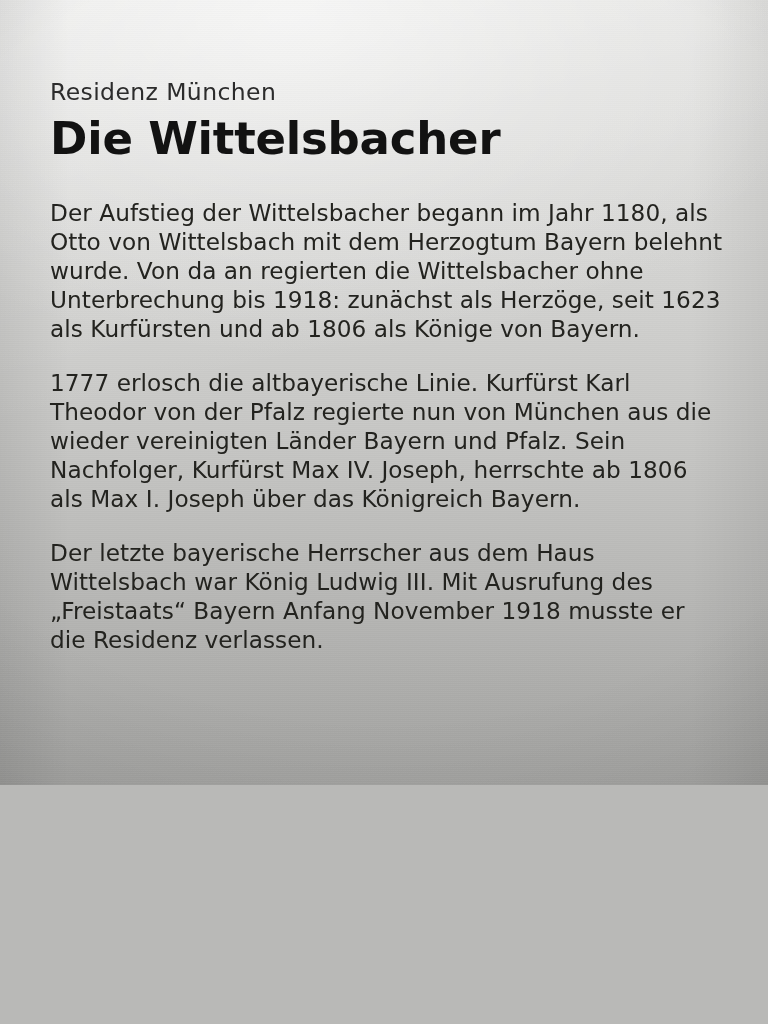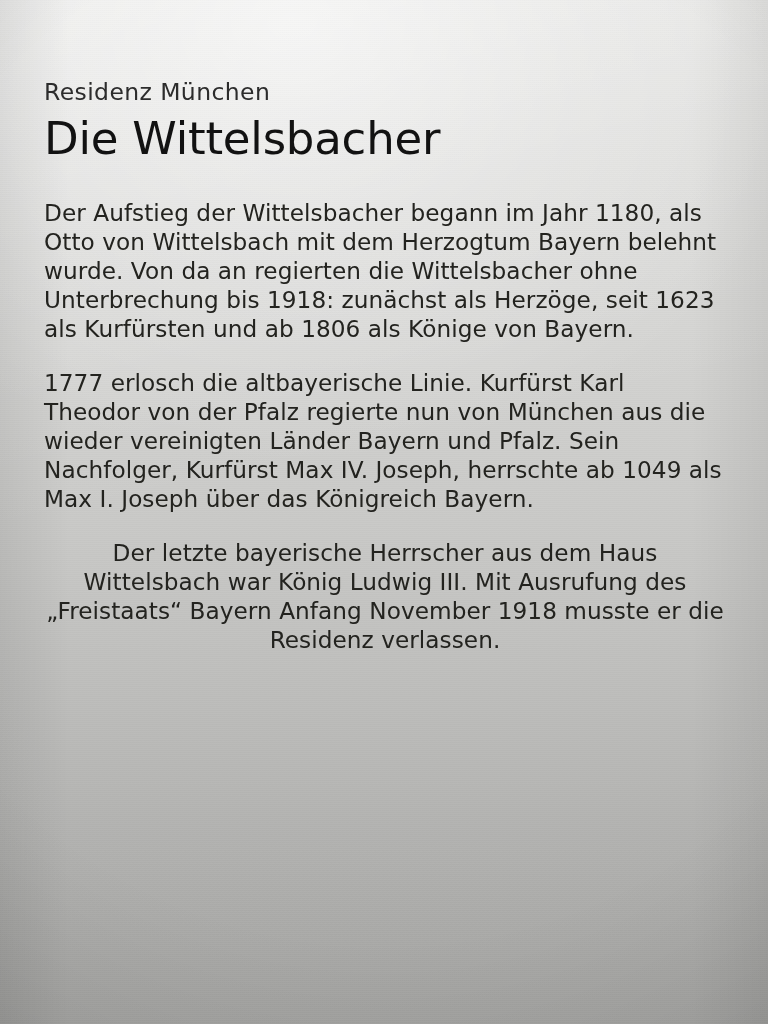--- a/index.html
+++ b/index.html
@@ -11,31 +11,32 @@
     height: 1024px;
     overflow: hidden;
     font-family: "DejaVu Sans", sans-serif;
     background: #b9b9b7;
   }
 
   
   .panel {
     position: relative;
     width: 768px;
-    height: 1024px;
+    height: 785px;
     box-sizing: border-box;
     background:
       
       radial-gradient(115% 70% at 38% 2%, rgba(255,255,255,0.60) 0%, rgba(255,255,255,0.22) 34%, rgba(255,255,255,0.00) 62%),
       
       linear-gradient(168deg, rgba(255,255,255,0.30) 0%, rgba(255,255,255,0.10) 22%, rgba(255,255,255,0.00) 46%),
       
       linear-gradient(180deg, #e3e3e1 0%, #dddddb 14%, #d3d3d1 34%, #c6c6c4 56%, #b7b7b5 76%, #a9a9a7 92%, #a2a2a0 100%),
       #c4c4c2;
     overflow: hidden;
+    padding-left: 6px;
   }
   
   .panel::before {
     content: "";
     position: absolute;
     inset: 0;
     background:
       radial-gradient(130% 95% at 50% 42%, rgba(0,0,0,0) 52%, rgba(0,0,0,0.07) 82%, rgba(0,0,0,0.15) 100%),
       linear-gradient(90deg, rgba(0,0,0,0.07) 0%, rgba(0,0,0,0.00) 9%, rgba(0,0,0,0.00) 90%, rgba(0,0,0,0.06) 100%);
     pointer-events: none;
@@ -64,46 +65,46 @@
     color: #2c2c2c;
     font-weight: 400;
     margin: 0 0 8px 0;
   }
 
   .title {
     font-size: 45px;
     line-height: 1.1;
     letter-spacing: -0.2px;
     color: #121212;
-    font-weight: 400;
+    font-weight: 700;
     margin: 0 0 34px 0;
   }
 
   .para {
     font-size: 23.2px;
     line-height: 29px;
     color: #23231f;
     margin: 0 0 25px 0;
     font-weight: 400;
     letter-spacing: 0.05px;
     max-width: 700px;
   }
-  .para:last-child { margin-bottom: 0; text-align: center; }
+  .para:last-child { margin-bottom: 0; }
 </style>
 </head>
 <body>
 
 <div class="panel">
   <div class="content">
 
     <p class="eyebrow">Residenz München</p>
 
     <h1 class="title">Die Wittelsbacher</h1>
 
     <p class="para">Der Aufstieg der Wittelsbacher begann im Jahr 1180, als Otto von Wittelsbach mit dem Herzogtum Bayern belehnt wurde. Von da an regierten die Wittelsbacher ohne Unterbrechung bis 1918: zunächst als Herzöge, seit 1623 als Kurfürsten und ab 1806 als Könige von Bayern.</p>
 
 
-    <p class="para">1777 erlosch die altbayerische Linie. Kurfürst Karl Theodor von der Pfalz regierte nun von München aus die wieder vereinigten Länder Bayern und Pfalz. Sein Nachfolger, Kurfürst Max IV. Joseph, herrschte ab 1049 als Max I. Joseph über das Königreich Bayern.</p>
+    <p class="para">1777 erlosch die altbayerische Linie. Kurfürst Karl Theodor von der Pfalz regierte nun von München aus die wieder vereinigten Länder Bayern und Pfalz. Sein Nachfolger, Kurfürst Max IV. Joseph, herrschte ab 1806 als Max I. Joseph über das Königreich Bayern.</p>
 
     <p class="para">Der letzte bayerische Herrscher aus dem Haus Wittelsbach war König Ludwig III. Mit Ausrufung des „Freistaats“ Bayern Anfang November 1918 musste er die Residenz verlassen.</p>
 
   </div>
 </div>
 
 </body></html>

